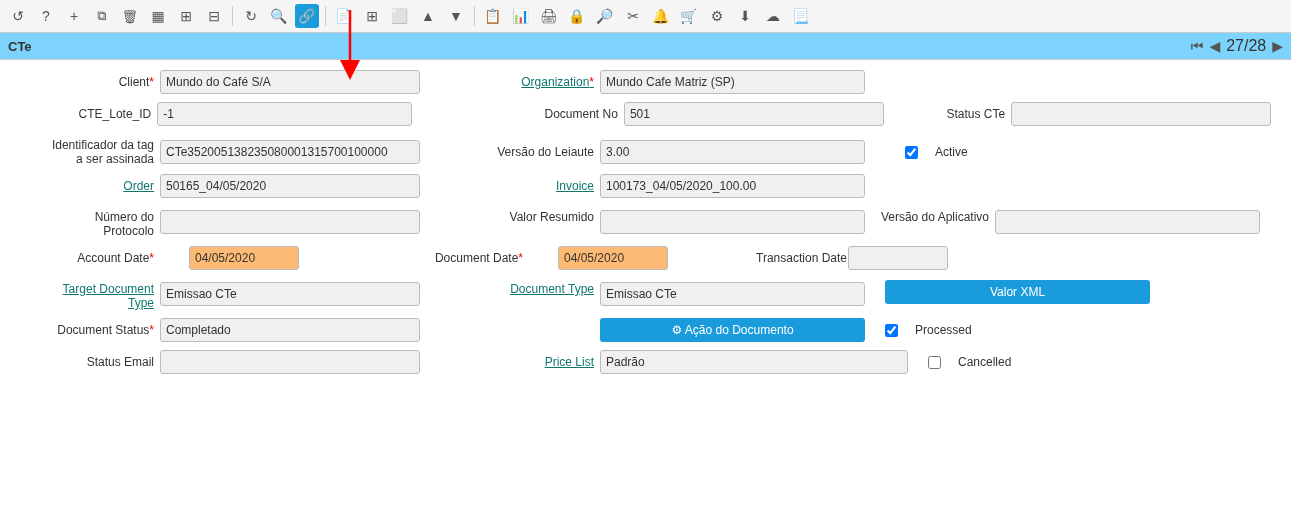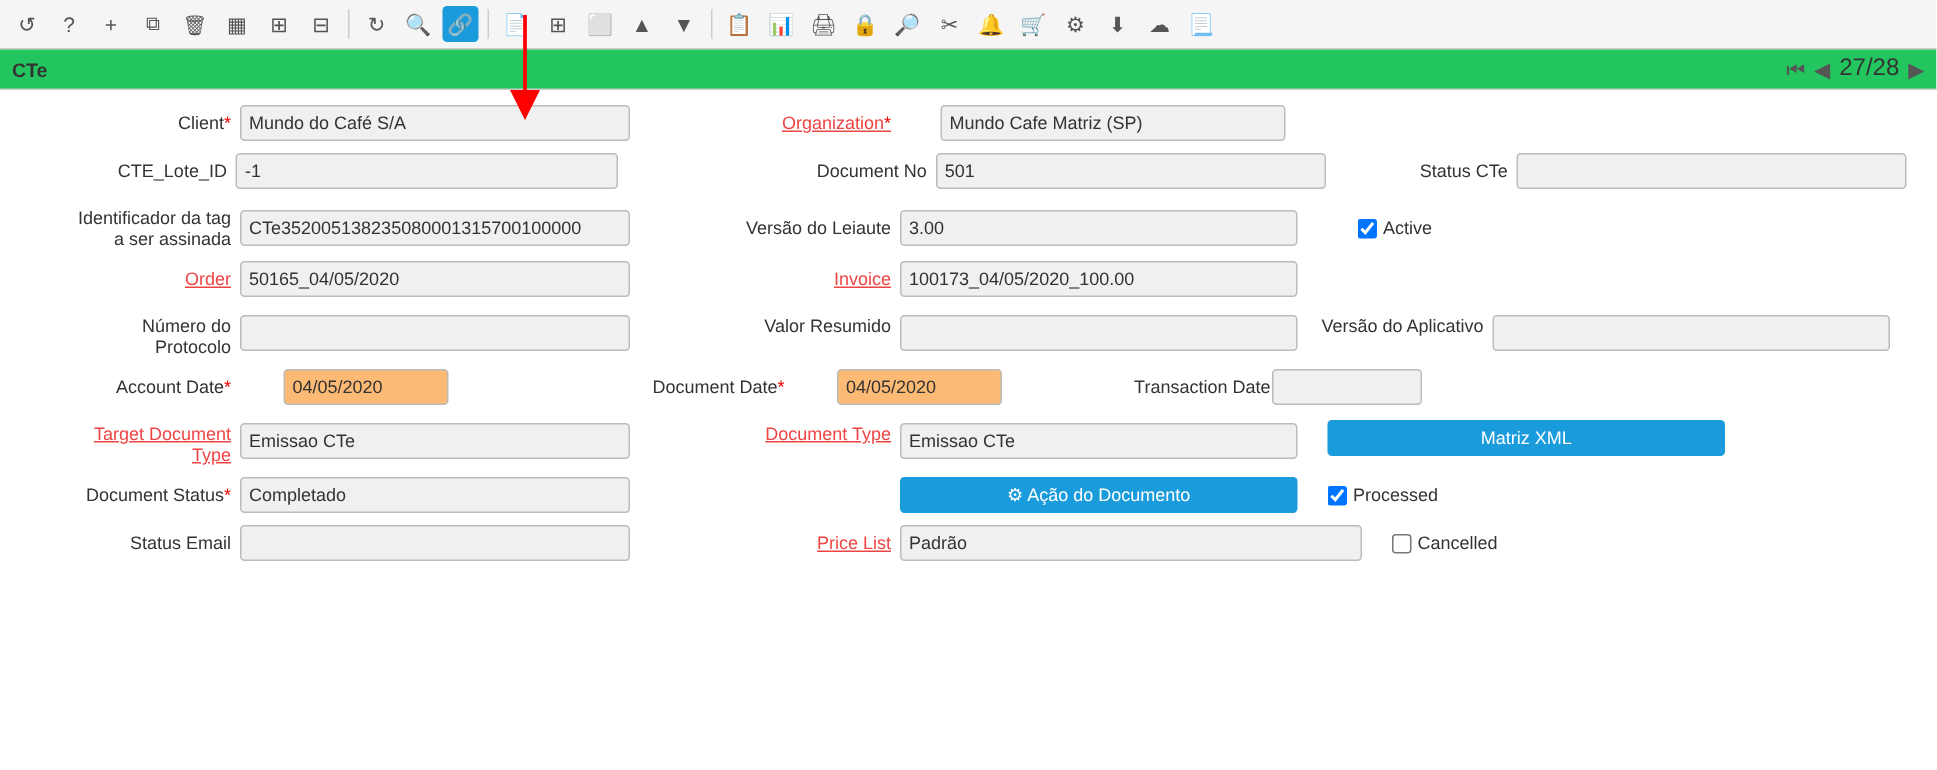--- a/index.html
+++ b/index.html
@@ -29,21 +29,21 @@
     .toolbar-separator {
       width: 1px; height: 20px; background: #ccc; margin: 0 2px;
     }
 
     
     .nav-bar {
       display: flex;
       align-items: center;
       padding: 4px 8px;
       border-bottom: 1px solid #ccc;
-      background: #22c55e;
+      background: #7dd3fc;
       justify-content: space-between;
     }
     .nav-title { font-size: 13px; font-weight: bold; color: #333; }
     .nav-right { display: flex; align-items: center; gap: 6px; }
     .nav-btn {
       background: none; border: none; cursor: pointer; font-size: 14px; color: #555;
     }
     .nav-page { font-size: 16px; color: #333; }
 
     
@@ -60,21 +60,21 @@
       gap: 0;
     }
 
     .form-label {
       text-align: right;
       color: #333;
       font-size: 12px;
       white-space: nowrap;
     }
     .form-label.link {
-      color: #ef4444;
+      color: #0f766e;
       text-decoration: underline;
       cursor: pointer;
     }
     .form-label.required::after {
       content: '*';
       color: #e00;
     }
 
     .form-input {
       height: 24px;
@@ -84,21 +84,21 @@
       font-size: 12px;
       background: #f0f0f0;
       color: #333;
     }
     .form-input.blue-bg { background: #fdba74; margin-left: 29px; }
 
     
     .checkbox-group {
       display: flex;
       align-items: center;
-      gap: 4px;
+      gap: 17px;
     }
     .checkbox-group input[type="checkbox"] {
       width: 13px; height: 13px;
     }
 
     
     .btn-blue {
       background: #1a9bdc;
       color: #fff;
       border: none;
@@ -177,21 +177,21 @@
 <div class="main-content">
 
   <div class="form-row">
     <div style="width:140px; text-align:right; padding-right:6px;">
       <span class="form-label required">Client</span>
     </div>
     <input class="form-input" style="width: 260px;" type="text" value="Mundo do Café S/A">
     <div style="width:180px; text-align:right; padding-right:6px;">
       <span class="form-label required link">Organization</span>
     </div>
-    <input class="form-input" style="width: 230px; margin-left: 27px;" type="text" value="Mundo Cafe Matriz (SP)">
+    <input class="form-input" style="width: 265px;" type="text" value="Mundo Cafe Matriz (SP)">
   </div>
 
   <div class="form-row">
     <div style="width:140px; text-align:right; padding-right:6px;">
       <span class="form-label">CTE_Lote_ID</span>
     </div>
     <input class="form-input" style="width: 260px;" type="text" value="-1">
     <div style="width:216px; text-align:right; padding-right:6px;">
       <span class="form-label">Document No</span>
     </div>
@@ -270,21 +270,21 @@
         <span class="form-label link">Target Document</span><br>
         <span class="form-label link">Type</span>
       </span>
     </div>
     <input class="form-input" style="width: 260px; margin-top: 4px;" type="text" value="Emissao CTe">
     <div style="width:180px; text-align:right; padding-right:6px; padding-top:4px;">
       <span class="form-label link">Document Type</span>
     </div>
     <input class="form-input" style="width: 265px; margin-top: 4px;" type="text" value="Emissao CTe">
     <div style="padding-left:20px; padding-top:2px;">
-      <button class="btn-blue" style="width:265px;">Matriz XML</button>
+      <button class="btn-blue" style="width:265px;">Valor XML</button>
     </div>
   </div>
 
   <div class="form-row">
     <div style="width:140px; text-align:right; padding-right:6px;">
       <span class="form-label required">Document Status</span>
     </div>
     <input class="form-input" style="width: 260px;" type="text" value="Completado">
     <div style="width:180px; text-align:right; padding-right:6px;"></div>
     <button class="btn-blue" style="width:265px;">⚙ Ação do Documento</button>

